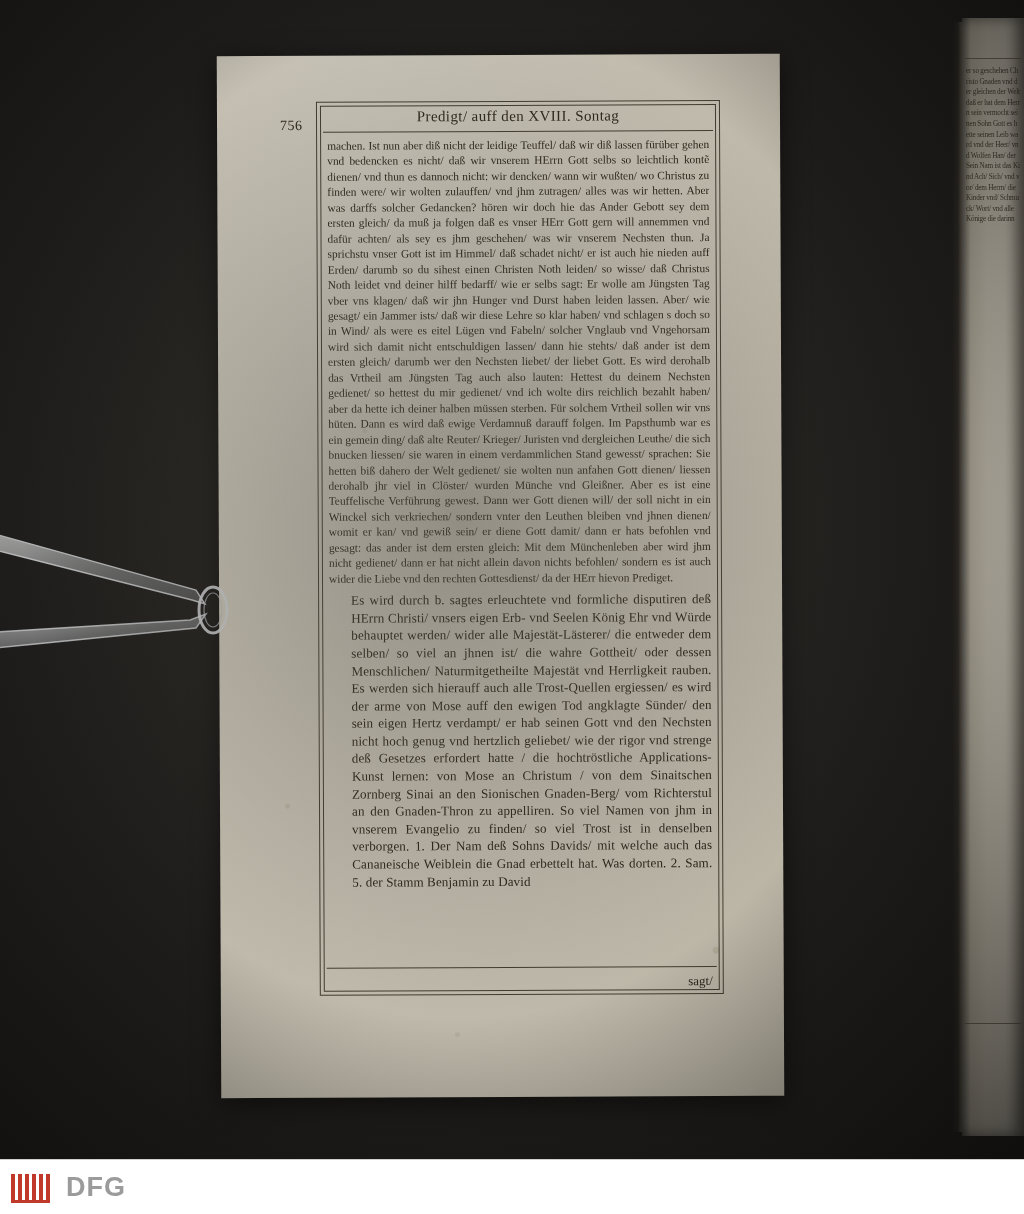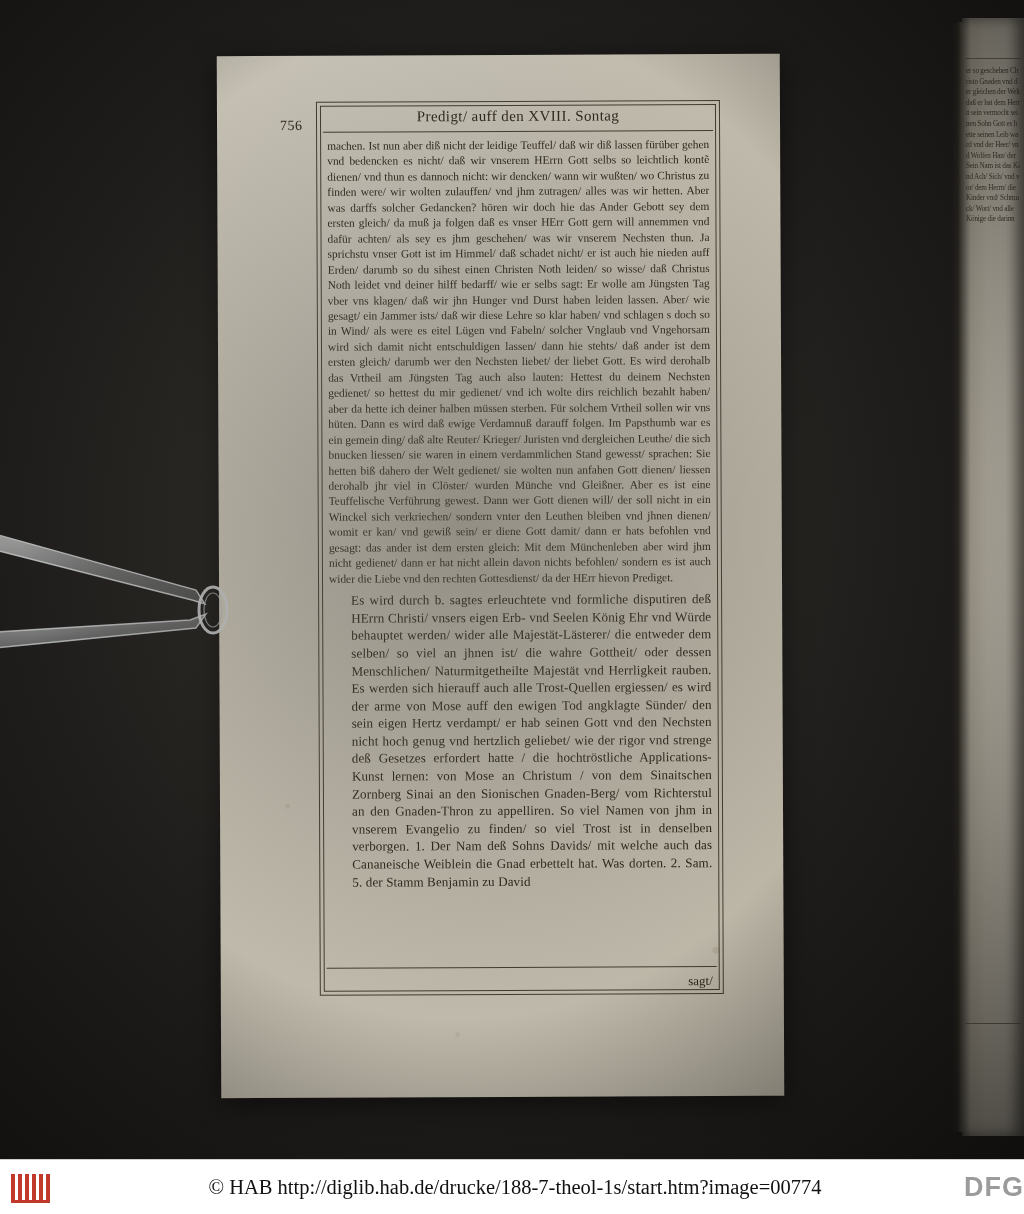--- a/index.html
+++ b/index.html
@@ -314,16 +314,15 @@
         <rect x="9" y="4" width="4" height="26"></rect>
         <rect x="16" y="4" width="4" height="26"></rect>
         <rect x="23" y="4" width="4" height="26"></rect>
         <rect x="30" y="4" width="4" height="26"></rect>
         <rect x="37" y="4" width="4" height="26"></rect>
       </g>
       <rect x="2" y="30" width="39" height="3" fill="#c0392b"></rect>
     </svg>
   </div>
 
-  <div id="footer-credit">© HAB http://diglib.hab.de/drucke/188-7-theol-1s/start.htm?image=00774</div>
 
   <div id="footer-dfg">DFG</div>
 </div>
 
 </body></html>

